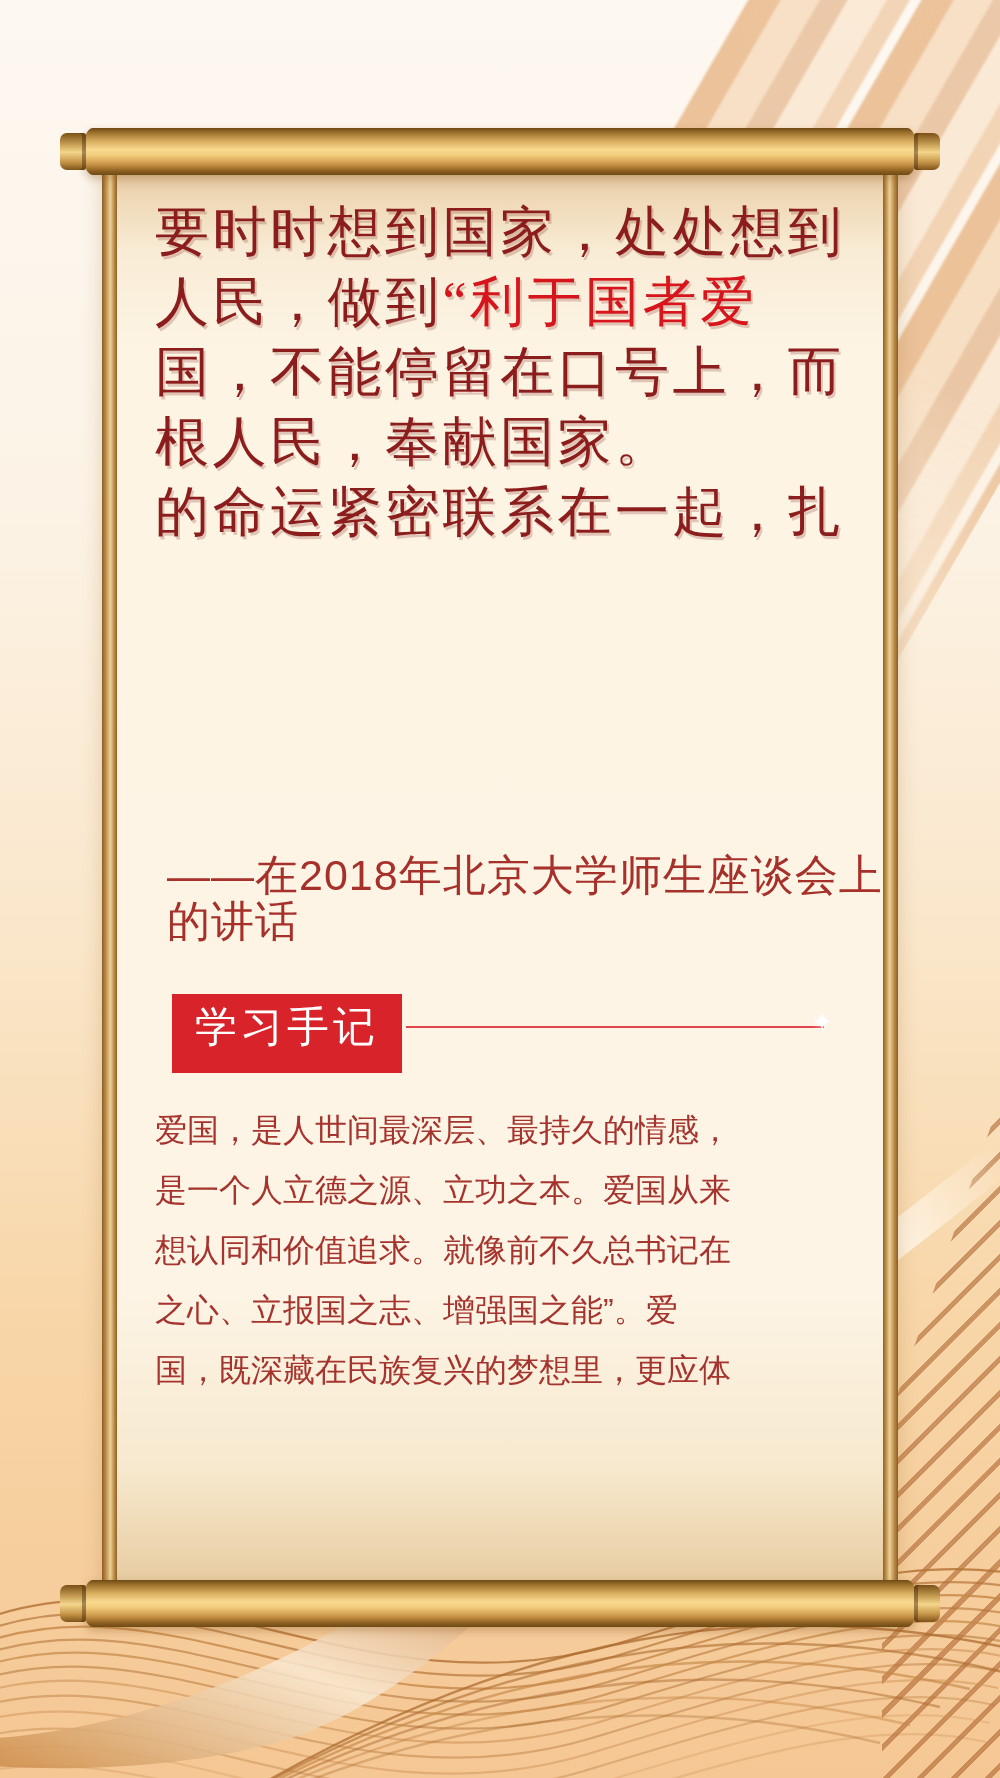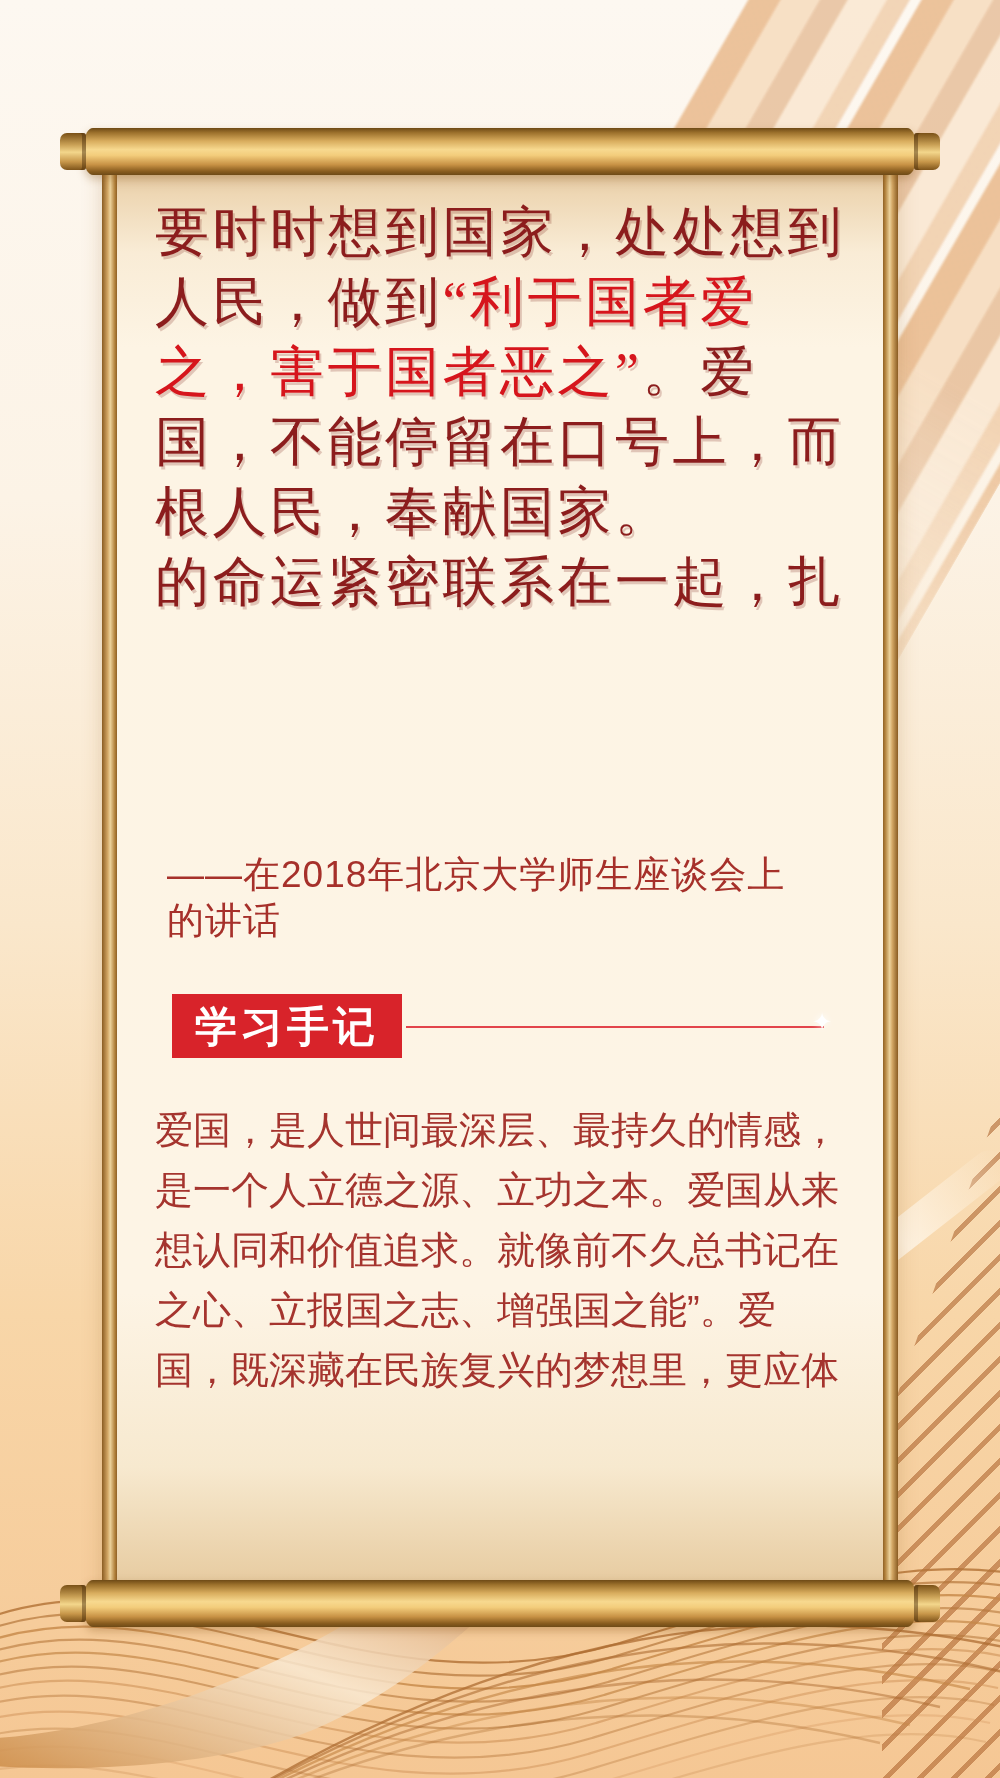--- a/index.html
+++ b/index.html
@@ -63,35 +63,35 @@
   
   .headline{
     position:absolute;left:155px;top:197px;width:702px;z-index:6;
     font-family:"Liberation Serif","DejaVu Serif",serif;font-weight:400;
     font-size:54px;line-height:70px;letter-spacing:3.5px;color:#8c1d1d;
     text-shadow:2px 3px 0 rgba(124,30,24,.22);white-space:nowrap;
   }
   .headline .hl{color:#d6151c;}
   .attribution{
     position:absolute;left:167px;top:852px;z-index:6;
-    font-size:37px;line-height:46px;color:#a6302a;letter-spacing:1px;white-space:nowrap;
+    font-size:43px;line-height:46px;color:#a6302a;letter-spacing:1px;white-space:nowrap;
   }
   .badge{
-    position:absolute;left:172px;top:994px;height:64px;z-index:6;
+    position:absolute;left:172px;top:994px;height:79px;z-index:6;
     padding:0 23px;background:#d8232a;color:#ffffff;
-    font-size:42px;font-weight:bold;line-height:66px;letter-spacing:4px;white-space:nowrap;
+    font-size:42px;font-weight:normal;line-height:66px;letter-spacing:4px;white-space:nowrap;
   }
   .rule{position:absolute;left:406px;top:1026px;width:418px;height:2px;background:#e2444b;z-index:6;}
   .sparkle{
     position:absolute;left:812px;top:1008px;z-index:6;color:#ffffff;font-size:24px;
     text-shadow:0 0 7px rgba(255,255,255,.95);
   }
   .notes{
     position:absolute;left:155px;top:1100px;width:704px;z-index:6;
-    font-size:38px;line-height:60px;color:#a5342e;white-space:nowrap;
+    font-size:32px;line-height:60px;color:#a5342e;white-space:nowrap;
   }
 </style>
 </head>
 <body>
 
 <div class="poster">
 
   <div class="brush"></div>
   <div class="stripes-right"></div>
   <div class="glint"></div>
@@ -132,21 +132,20 @@
     <path d="M -40 255 C 100 252 260 200 400 105 C 450 72 520 30 600 16 C 520 95 420 205 300 250 C 210 282 60 290 -40 278 Z" fill="url(#ribg)" opacity=".85"></path>
   </svg>
 
   <div class="paper"></div>
   <div class="roller top"></div>
   <div class="roller bottom"></div>
 
   <div class="headline">
     <div><span>要时时想到国家，处处想到</span><span class="hl"></span><span></span></div>
     <div><span>人民，做到</span><span class="hl">“利于国者爱</span><span></span></div>
-    <div><span></span><span class="hl">之，害于国者恶之”</span><span>。爱</span></div>
     <div><span>国，不能停留在口号上，而</span><span class="hl"></span><span></span></div>
     <div><span>根人民，奉献国家。</span><span class="hl"></span><span></span></div>
     <div><span>的命运紧密联系在一起，扎</span><span class="hl"></span><span></span></div>
   </div>
 
   <div class="attribution">
     <div>——在2018年北京大学师生座谈会上</div>
     <div>的讲话</div>
   </div>
 

